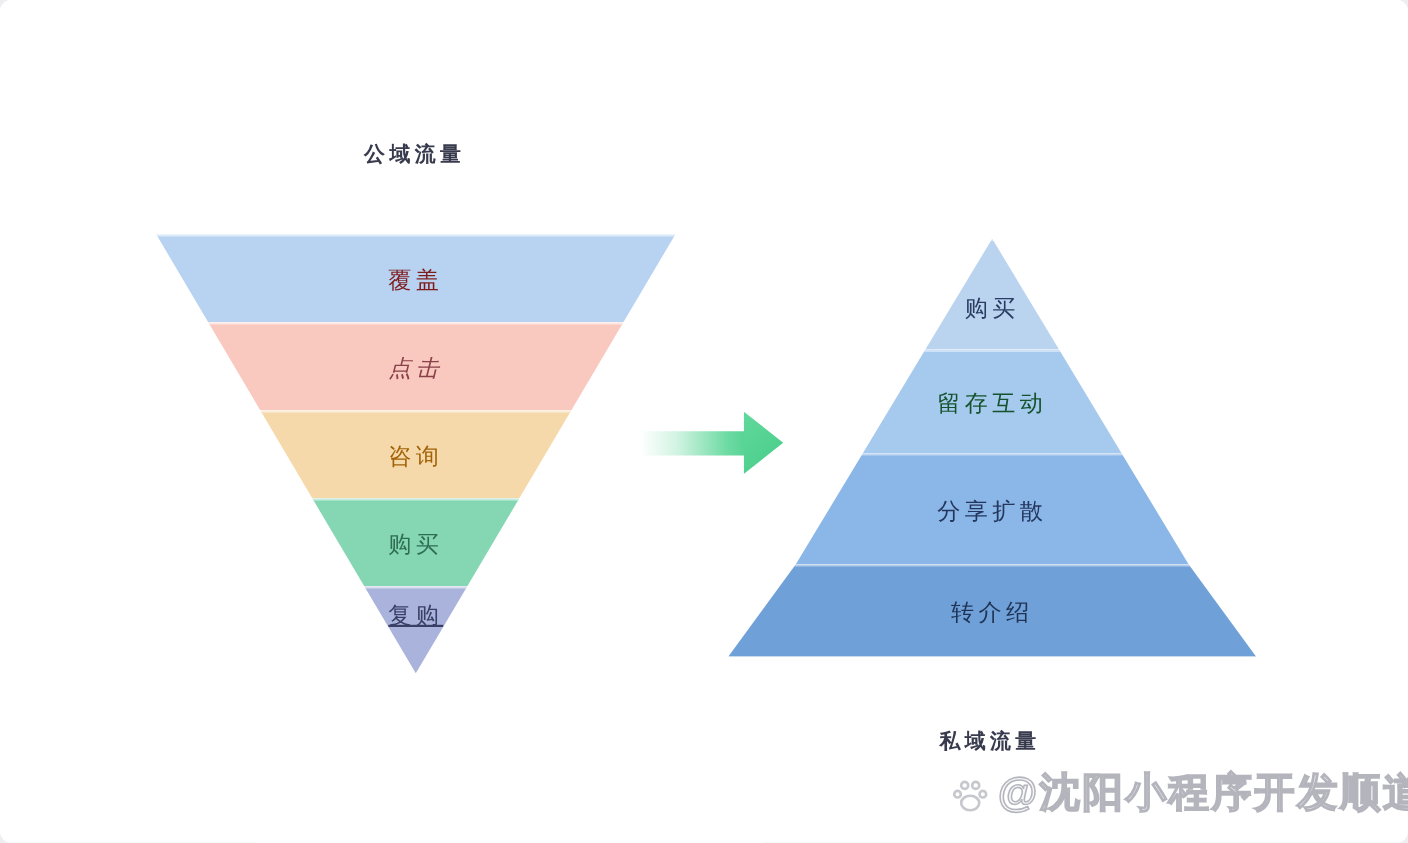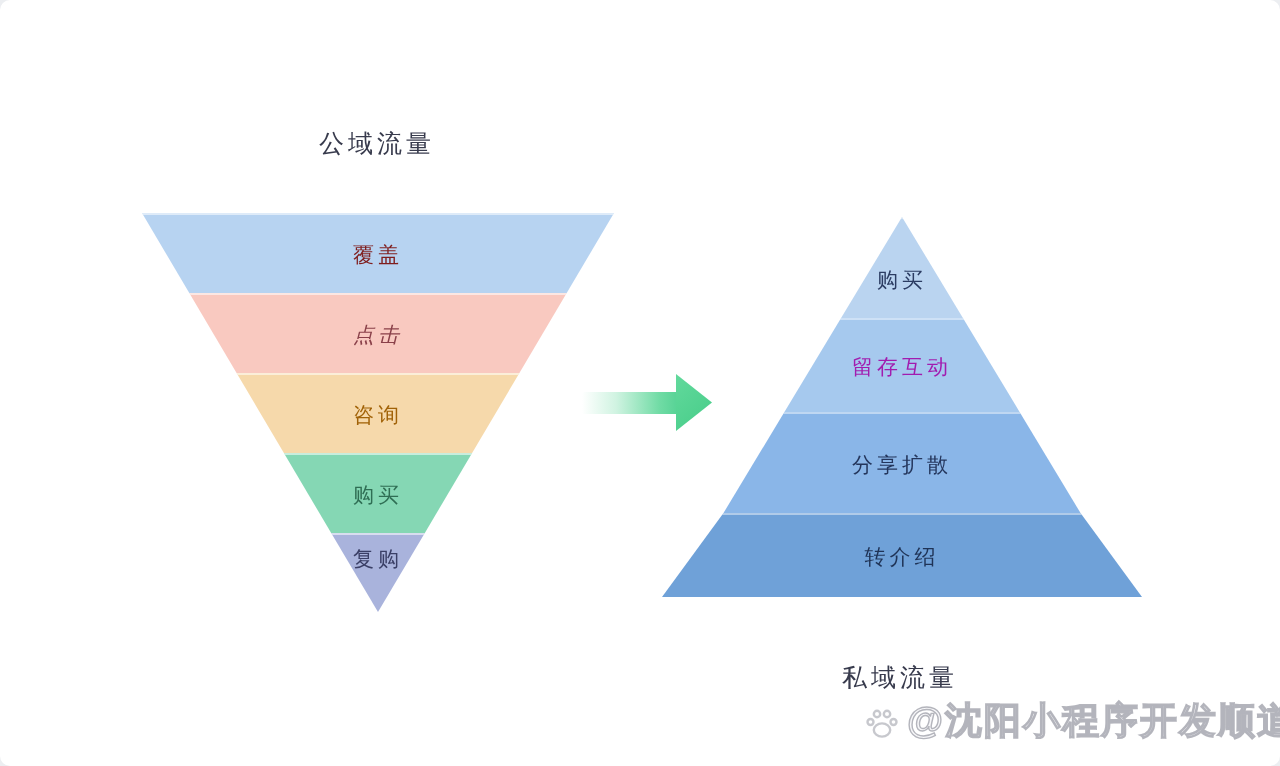--- a/index.html
+++ b/index.html
@@ -11,22 +11,22 @@
   }
   .canvas {
     position: absolute; inset: 0;
     background: #ffffff;
     border-radius: 10px;
   }
 
   
   .title {
     position: absolute;
-    font-weight: normal;
-    font-size: 25px;
+    font-weight: bold;
+    font-size: 19px;
     letter-spacing: 4px;
     color: #383b4d;
     text-align: center;
     width: 240px;
   }
   .title-left  { left: 257px; top: 127px; }
   .title-right { left: 780px; top: 661px; }
 
   
   .funnel {
@@ -124,35 +124,35 @@
     <div class="f-layer f2" style="background-color: rgb(249, 201, 192); font-style: italic;">
       <span class="layer-label" style="color: rgb(138, 64, 73);">点击</span>
     </div>
     <div class="f-layer f3" style="background-color: rgb(246, 217, 171);">
       <span class="layer-label" style="color: #a16207; text-align: right;">咨询</span>
     </div>
     <div class="f-layer f4" style="background-color: rgb(133, 215, 180);">
       <span class="layer-label" style="color: rgb(47, 110, 84);">购买</span>
     </div>
     <div class="f-layer f5" style="background-color: rgb(169, 179, 220);">
-      <span class="layer-label" style="color: rgb(58, 63, 102);">复购</span>
+      <span class="layer-label" style="color: rgb(58, 63, 102); text-decoration: underline;">复购</span>
     </div>
   </div>
 
   <div class="arrow">
     <div class="arrow-shaft"></div>
     <div class="arrow-head"></div>
   </div>
 
   <div class="pyramid">
     <div class="p-layer p1" style="background-color: rgb(186, 212, 240);">
       <span class="layer-label" style="color: rgb(43, 60, 98);">购买</span>
     </div>
     <div class="p-layer p2" style="background-color: rgb(166, 201, 238);">
-      <span class="layer-label" style="color: #a21caf;">留存互动</span>
+      <span class="layer-label" style="color: #14532d;">留存互动</span>
     </div>
     <div class="p-layer p3" style="background-color: rgb(138, 182, 232);">
       <span class="layer-label" style="color: rgb(36, 54, 92);">分享扩散</span>
     </div>
     <div class="p-layer p4" style="background-color: rgb(111, 161, 216);">
       <span class="layer-label" style="color: rgb(31, 51, 86);">转介绍</span>
     </div>
   </div>
 
   <div class="title title-right">私域流量</div>

